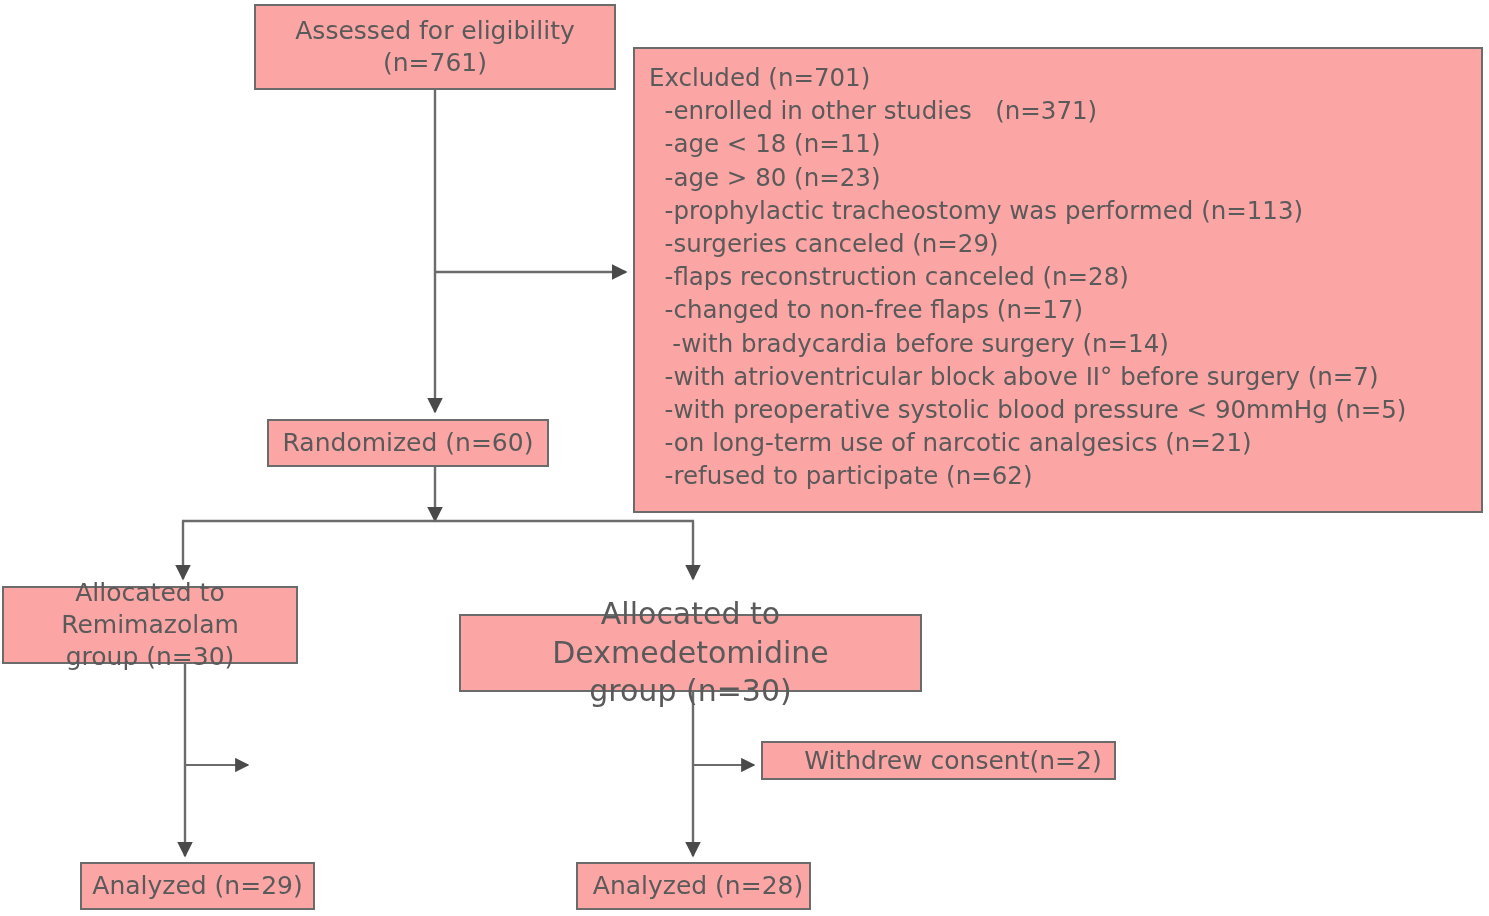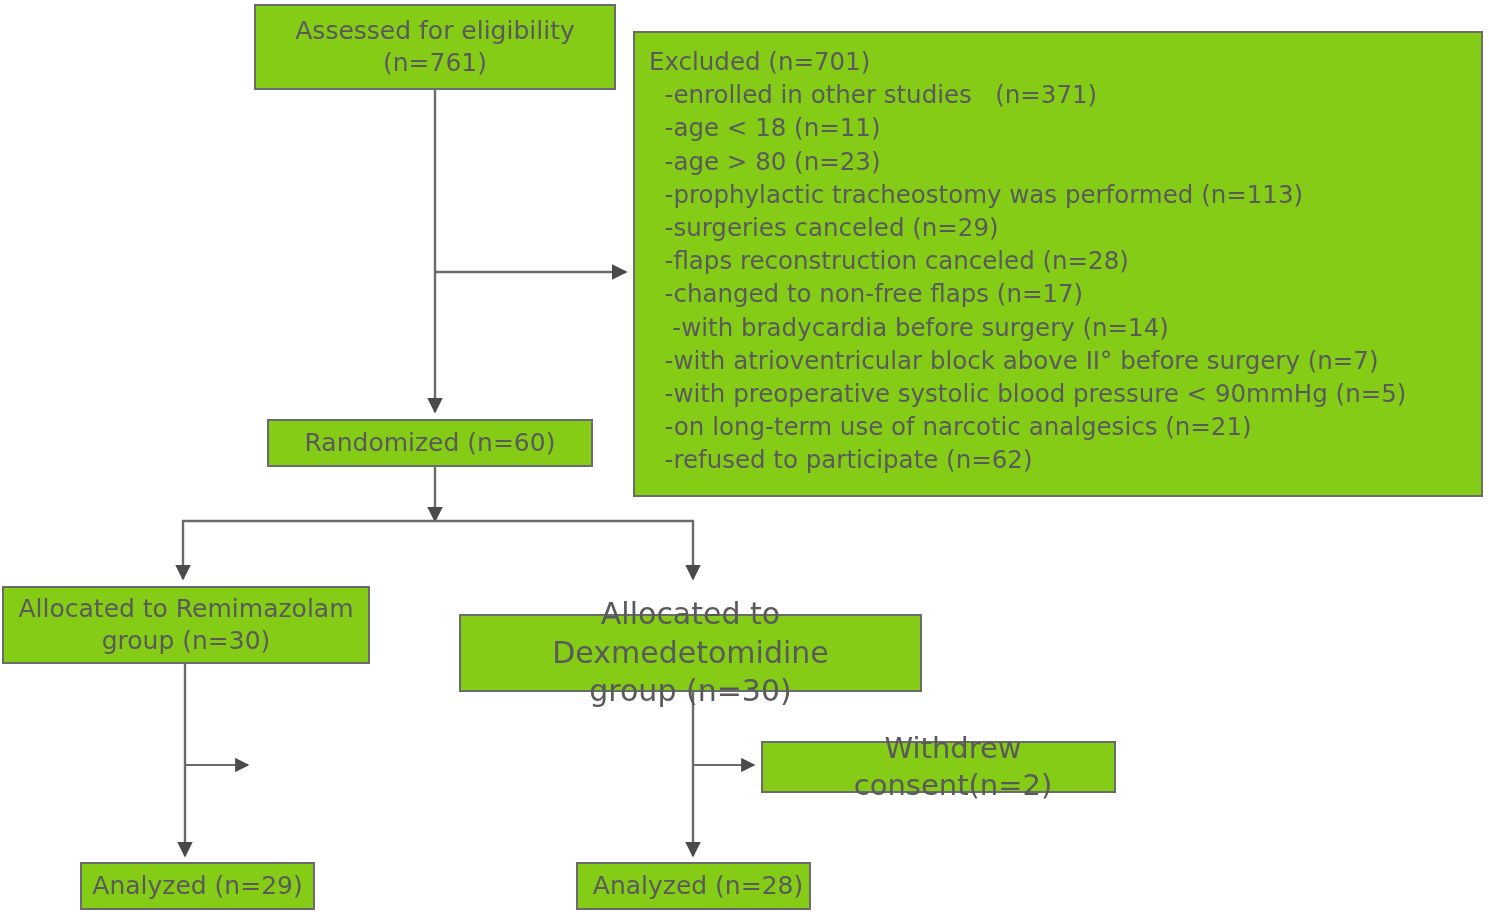--- a/index.html
+++ b/index.html
@@ -21,45 +21,46 @@
     left: 0;
     top: 0;
     width: 1489px;
     height: 916px;
     pointer-events: none;
   }
   .box {
     position: absolute;
     box-sizing: border-box;
     border: 2px solid #6b6b6b;
-    background: #84cc16;
+    background: #fca5a5;
     color: #5a5a5a;
     display: flex;
     align-items: center;
     justify-content: center;
     text-align: center;
     line-height: 1.28;
     white-space: pre-line;
     font-weight: 400;
   }
   .box.left-align {
     display: block;
     text-align: left;
     white-space: pre;
     line-height: 1.355;
+    margin-top: 16px;
   }
   
   #node-assessed   { left: 254px;  top: 4px;   width: 362px; height: 86px;  font-size: 25px; }
   #node-excluded   { left: 633px;  top: 31px;  width: 850px; height: 466px; font-size: 24.5px;
                      padding: 12px 0 0 14px; }
-  #node-randomized { left: 267px;  top: 419px; width: 326px; height: 48px;  font-size: 25px; text-align: right; }
-  #node-alloc-remi { left: 2px;    top: 586px; width: 368px; height: 78px;  font-size: 25px; }
+  #node-randomized { left: 267px;  top: 419px; width: 282px; height: 48px;  font-size: 25px; text-align: right; }
+  #node-alloc-remi { left: 2px;    top: 586px; width: 296px; height: 78px;  font-size: 25px; }
   #node-alloc-dex  { left: 459px;  top: 614px; width: 463px; height: 78px;  font-size: 30px; }
   #node-withdrew-1 { left: 255px;  top: 741px; width: 321px; height: 48px;  font-size: 25px; }
-  #node-withdrew-2 { left: 761px;  top: 741px; width: 355px; height: 52px;  font-size: 29px; padding-left: 29px; }
+  #node-withdrew-2 { left: 761px;  top: 741px; width: 355px; height: 39px;  font-size: 25px; padding-left: 29px; }
   #node-analyzed-1 { left: 80px;   top: 862px; width: 235px; height: 48px;  font-size: 25px; }
   #node-analyzed-2 { left: 576px;  top: 862px; width: 235px; height: 48px;  font-size: 25px; padding-left: 9px; }
 </style>
 </head>
 <body>
 
 <div id="canvas">
 
   <svg id="connectors" viewBox="0 0 1489 916" xmlns="http://www.w3.org/2000/svg">
     <defs>

